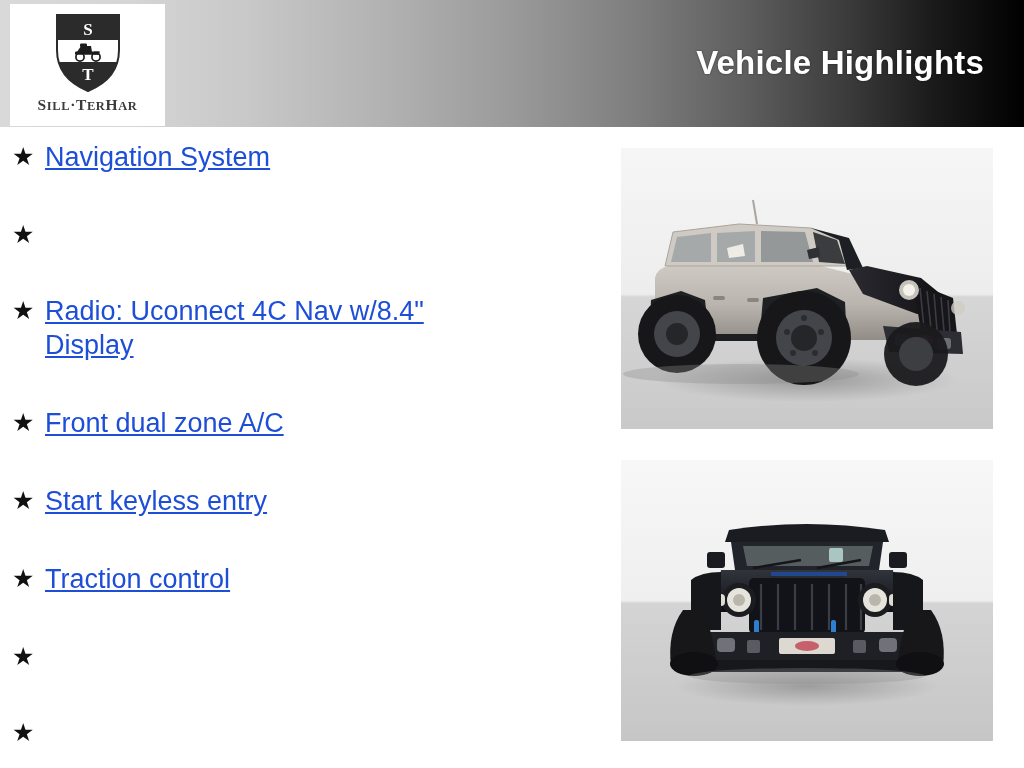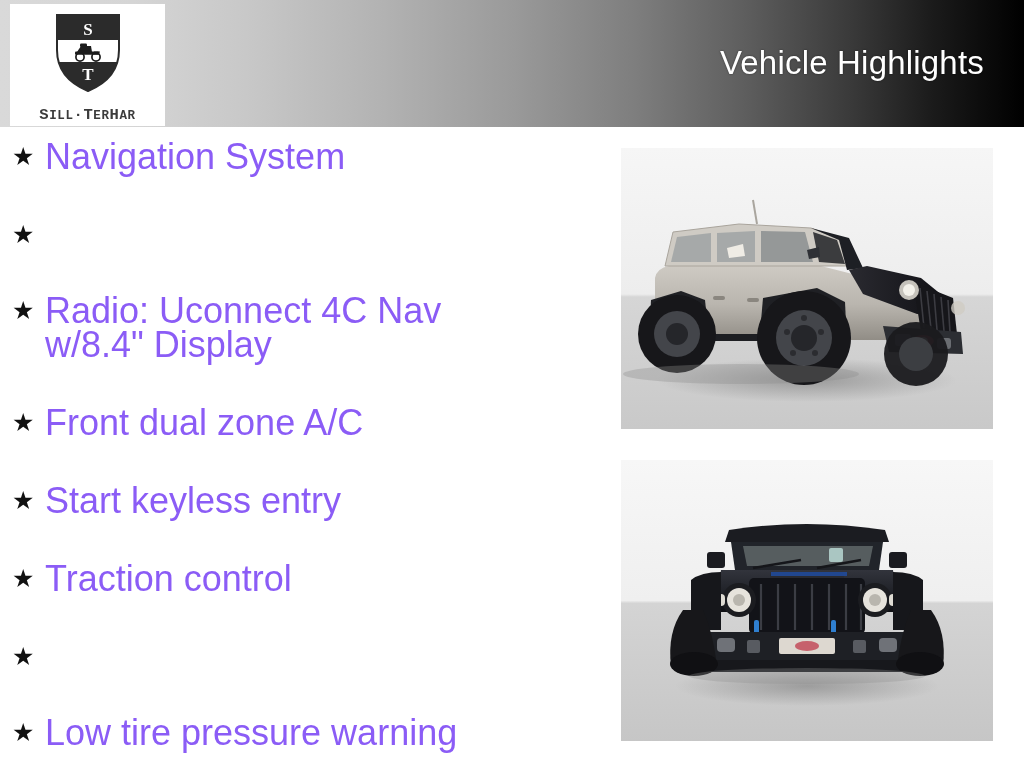--- a/index.html
+++ b/index.html
@@ -58,38 +58,38 @@
     box-sizing: border-box;
   }
 
   .shield-wrap {
     width: 70px;
     height: 84px;
     display: block;
   }
 
   .logo-wordmark {
-    font-family: Liberation Mono, monospace;
+    font-family: Liberation Serif, serif;
     font-size: 15.5px;
     font-weight: bold;
     letter-spacing: 0.6px;
     color: #3b3b3b;
-    margin-top: 12px;
+    margin-top: 2px;
     white-space: nowrap;
   }
   .logo-wordmark .small {
     font-size: 12.5px;
   }
 
   .header-title {
     position: absolute;
     right: 40px;
     top: 44px;
     font-size: 33px;
-    font-weight: normal;
+    font-weight: bold;
     color: #ffffff;
     letter-spacing: 0.2px;
     text-shadow: 0 0 2px rgba(0,0,0,0.55);
     white-space: nowrap;
   }
 
   
   .features {
     position: absolute;
     left: 0;
@@ -108,24 +108,25 @@
     flex: 0 0 auto;
     width: 33px;
     font-size: 25px;
     line-height: 32px;
     color: #111111;
     text-align: left;
   }
 
   .feature-label {
     flex: 1 1 auto;
-    font-size: 36px;
+    font-size: 27px;
     line-height: 34px;
-    color: #8b5cf6;
+    color: #1d4ed8;
     max-width: 455px;
+    text-decoration: underline;
   }
 
   
   .photo {
     position: absolute;
     overflow: hidden;
     background: #f4f4f4;
   }
   .photo-1 { left: 621px; top: 148px;  width: 372px; height: 281px; }
   .photo-2 { left: 621px; top: 460px;  width: 372px; height: 281px; }
@@ -201,21 +202,20 @@
       <span class="feature-bullet">★</span>
       <span class="feature-label">Traction control</span>
     </div>
 
     <div class="feature-item">
       <span class="feature-bullet">★</span>
     </div>
 
     <div class="feature-item">
       <span class="feature-bullet">★</span>
-      <span class="feature-label">Low tire pressure warning</span>
     </div>
 
   </div>
 
   <div class="photo photo-1">
     <svg viewBox="0 0 372 281" xmlns="http://www.w3.org/2000/svg">
       <defs>
         <linearGradient id="bg1" x1="0" y1="0" x2="0" y2="1">
           <stop offset="0%" stop-color="#f6f6f6"></stop>
           <stop offset="52%" stop-color="#ededed"></stop>

